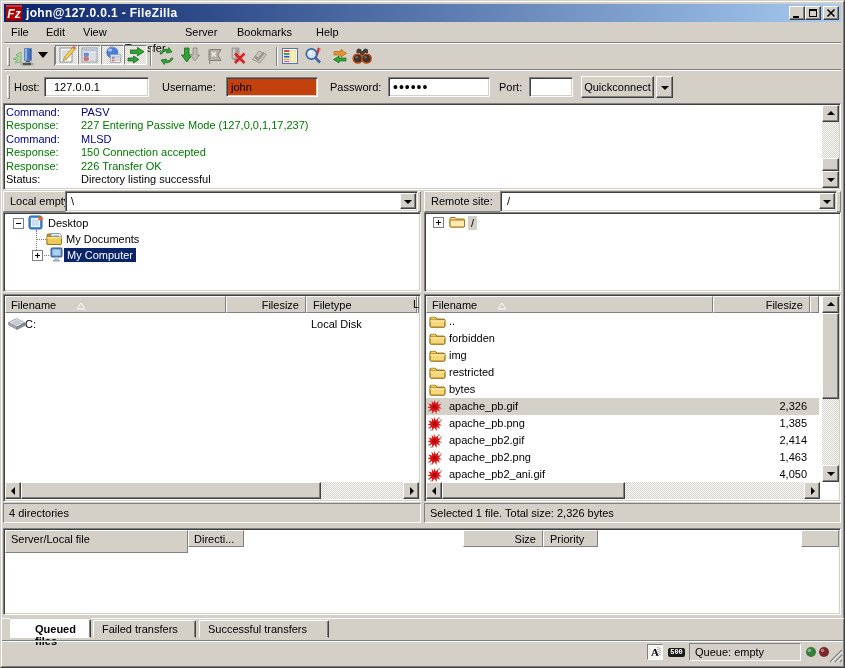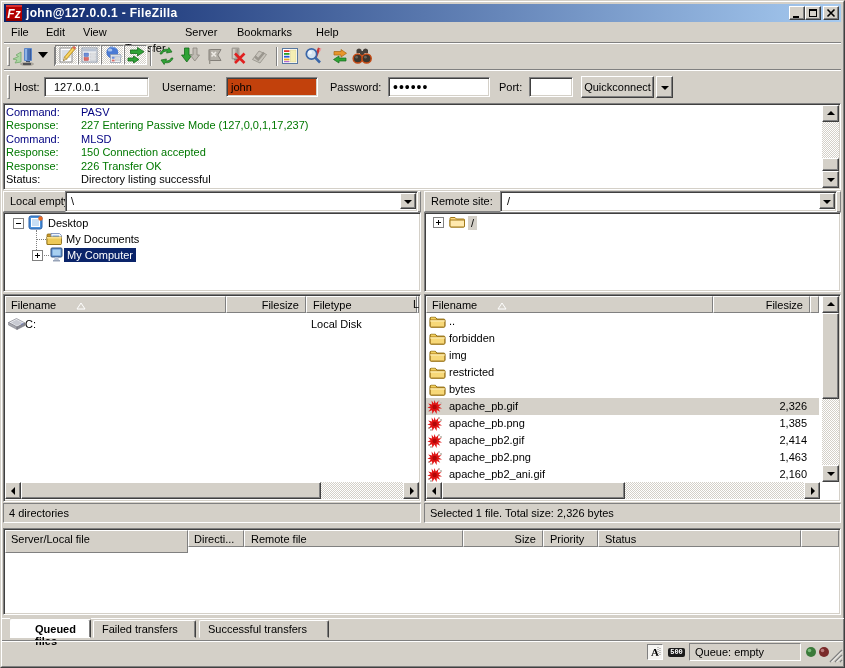--- a/index.html
+++ b/index.html
@@ -456,21 +456,21 @@
         <g fill="#c8c4bc">
           <rect x="1" y="11" width="2" height="2"></rect>
           <rect x="3" y="13" width="2" height="2"></rect>
           <rect x="11" y="1" width="2" height="2"></rect>
           <rect x="13" y="3" width="2" height="2"></rect>
         </g>
         <path d="M7.5 1 L8.8 4.6 L11.5 1.8 L10.8 5.6 L14.5 5.2 L11.6 7.6 L15 9.4 L11.2 9.6 L13.2 12.8 L9.8 11 L9.6 15 L7.4 11.6 L5.4 15 L5 11.2 L1.6 12.6 L3.8 9.4 L0.4 8.6 L3.6 7.2 L1.2 4.4 L5 5.4 L4.6 1.6 L6.8 4.4 Z" fill="#e01414"></path>
         <circle cx="7.6" cy="8" r="2.2" fill="#b00808"></circle>
       </svg>
 <div class="abs" style="left:23px;top:155px">apache_pb2_ani.gif</div>
-<div class="abs" style="top:155px;right:12px">2,160</div>
+<div class="abs" style="top:155px;right:12px">4,050</div>
 </div>
 
 <div class="abs" style="left:822px;top:3px;width:17px;height:186px">
 <div class="abs dither" style="left:0;top:0;width:17px;height:186px"></div>
 <div class="abs raised" style="left:0;top:0;width:17px;height:17px;background:#d4d0c8">
         <div class="abs tri-u" style="left:4px;top:5px"></div>
       </div>
 <div class="abs raised" style="left:0;top:17px;width:17px;height:86px;background:#d4d0c8"></div>
 <div class="abs raised" style="left:0;top:169px;width:17px;height:17px;background:#d4d0c8">
         <div class="abs tri-d" style="left:4px;top:6px"></div>
@@ -493,31 +493,25 @@
 </div>
 
 <div id="queue" class="abs" style="left:0;top:527px;width:845px;height:113px">
 <div class="abs sunken" style="left:3px;top:1px;width:838px;height:87px;background:#fff"></div>
 <div class="abs hdr" style="left:5px;top:3px;width:183px;height:23px">
       <span class="abs" style="left:5px;top:2px">Server/Local file</span>
     </div>
 <div class="abs hdr" style="left:188px;top:3px;width:56px;height:17px">
       <span class="abs" style="left:5px;top:2px">Directi...</span>
     </div>
-<div class="abs hdr" style="left:244px;top:3px;width:219px;height:17px">
-      <span class="abs" style="left:6px;top:2px">Remote file</span>
-    </div>
 <div class="abs hdr" style="left:463px;top:3px;width:80px;height:17px">
       <span class="abs" style="right:6px;top:2px">Size</span>
     </div>
 <div class="abs hdr" style="left:543px;top:3px;width:55px;height:17px">
       <span class="abs" style="left:6px;top:2px">Priority</span>
-    </div>
-<div class="abs hdr" style="left:598px;top:3px;width:203px;height:17px">
-      <span class="abs" style="left:6px;top:2px">Status</span>
     </div>
 <div class="abs hdr" style="left:801px;top:3px;width:38px;height:17px"></div>
 
 <div class="abs" style="left:10px;top:92px;width:81px;height:19px;background:#fff;border:1px solid;border-color:#fff #404040 #fff #fff;box-shadow:inset -1px 0 0 #808080;border-radius:2px 2px 0 0">
       <span class="abs" style="left:24px;top:3px;font-weight:bold">Queued files</span>
     </div>
 <div class="abs" style="left:93px;top:93px;width:103px;height:18px;background:#d4d0c8;border:1px solid;border-color:#fff #404040 #d4d0c8 #fff;box-shadow:inset -1px 0 0 #808080;border-radius:2px 2px 0 0">
       <span class="abs" style="left:8px;top:2px">Failed transfers</span>
     </div>
 <div class="abs" style="left:199px;top:93px;width:130px;height:18px;background:#d4d0c8;border:1px solid;border-color:#fff #404040 #d4d0c8 #fff;box-shadow:inset -1px 0 0 #808080;border-radius:2px 2px 0 0">

